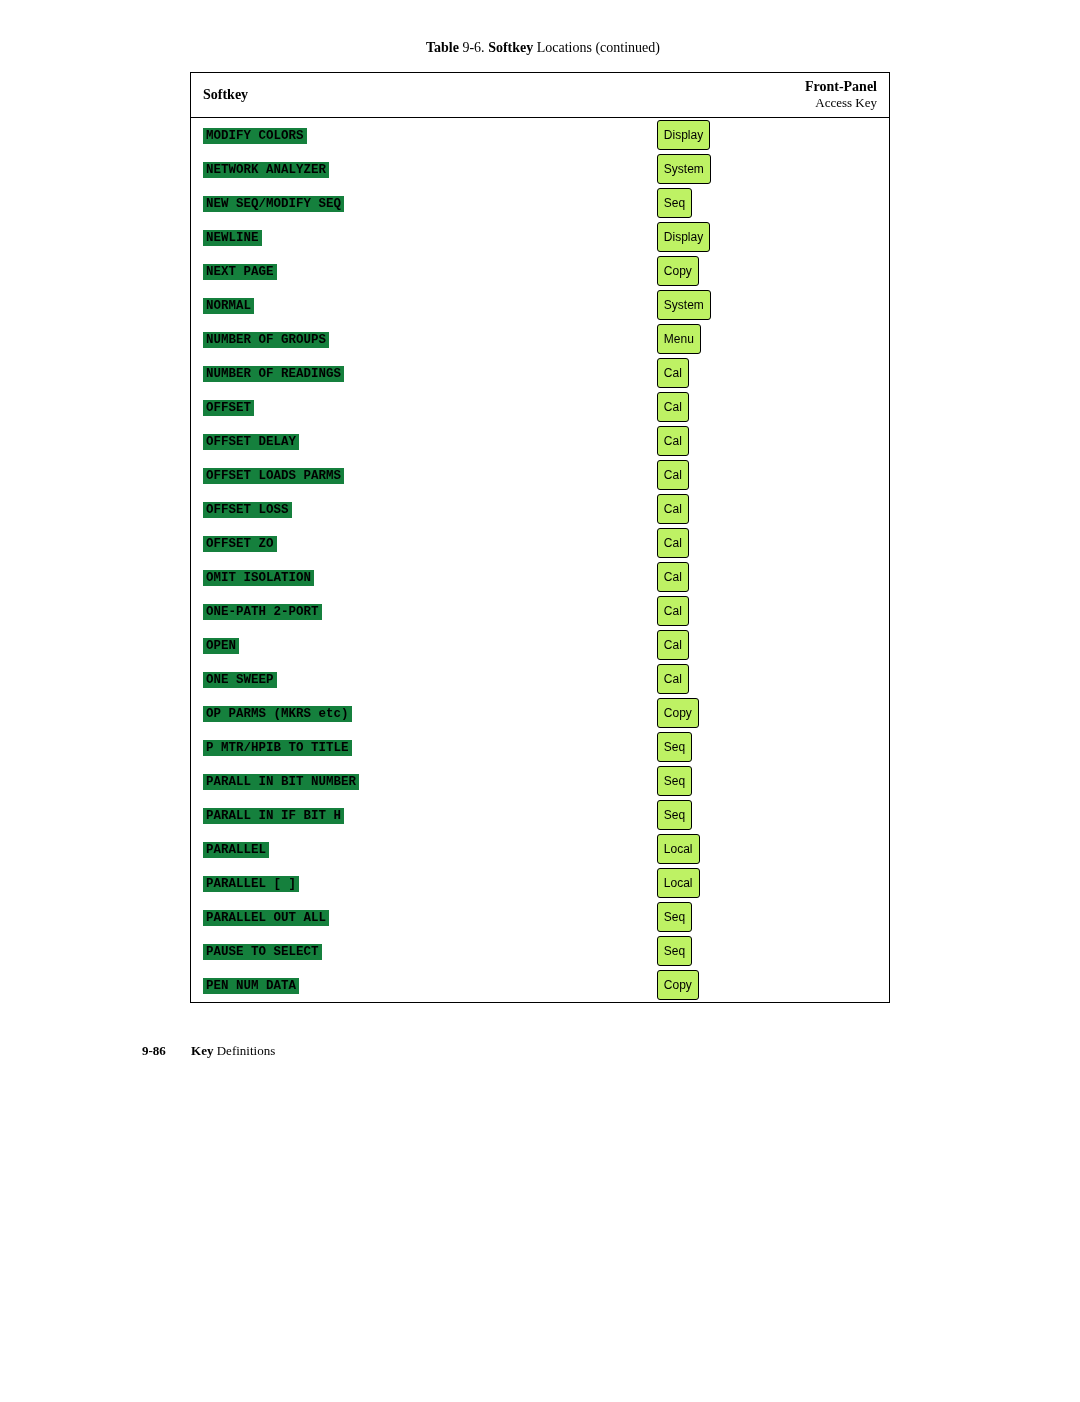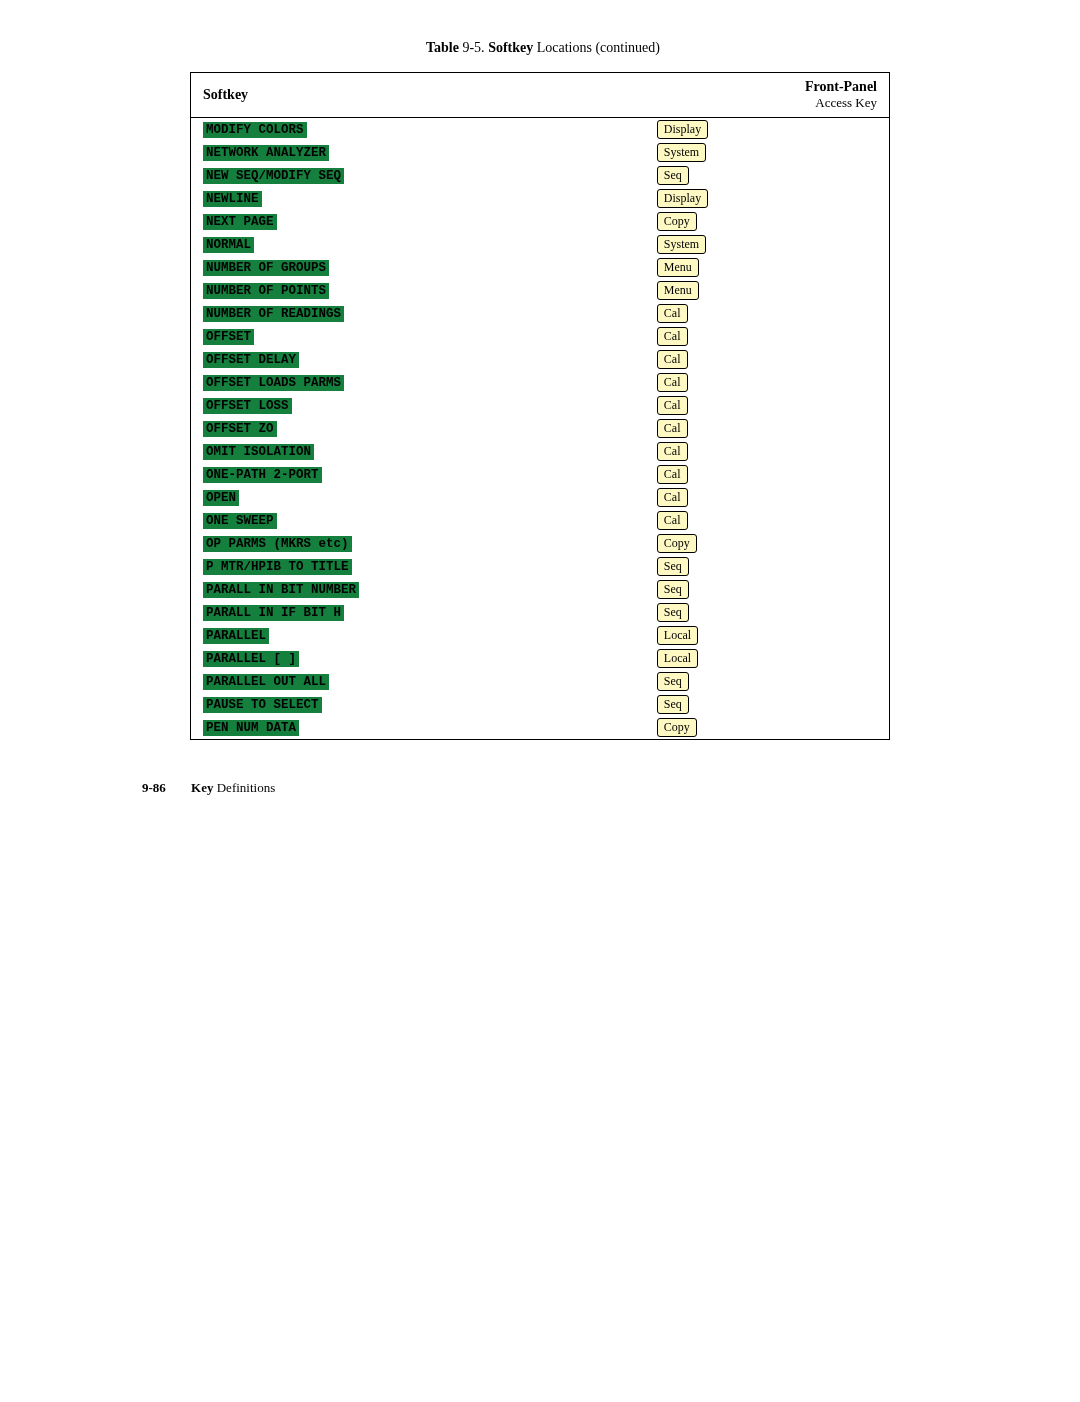--- a/index.html
+++ b/index.html
@@ -81,24 +81,24 @@
       background: #15803d;
       color: #000;
       display: inline-block;
       padding: 1px 3px;
     }
 
     .key-badge {
       display: inline-block;
       border: 1.5px solid #000;
       border-radius: 3px;
-      padding: 1px 6px;
-      font-family: Liberation Serif, serif;
+      padding: 7px 6px;
+      font-family: Liberation Sans, sans-serif;
       font-size: 12px;
-      background: #fef9c3;
+      background: #bef264;
       white-space: nowrap;
     }
 
     .footer {
       margin-top: 40px;
       padding-left: 60px;
     }
 
     .footer-text {
       font-size: 13px;
@@ -107,21 +107,21 @@
     .footer-text strong {
       font-weight: bold;
       margin-left: 22px;
     }
   </style>
 </head>
 <body>
 
 <div class="page-title">
   <span class="table-word"><strong>Table</strong></span>
-  <span> 9-5. </span>
+  <span> 9-6. </span>
   <strong>Softkey</strong>
   <span> Locations (continued)</span>
 </div>
 
 <table class="main-table">
   <thead>
     <tr>
       <th>Softkey</th>
       <th>
         <span>Front-Panel</span>
@@ -152,24 +152,20 @@
       </tr>
       <tr>
         <td><span class="softkey-cell">NORMAL</span></td>
         <td><span class="key-badge">System</span></td>
       </tr>
       <tr>
         <td><span class="softkey-cell">NUMBER OF GROUPS</span></td>
         <td><span class="key-badge">Menu</span></td>
       </tr>
       <tr>
-        <td><span class="softkey-cell">NUMBER OF POINTS</span></td>
-        <td><span class="key-badge">Menu</span></td>
-      </tr>
-      <tr>
         <td><span class="softkey-cell">NUMBER OF READINGS</span></td>
         <td><span class="key-badge">Cal</span></td>
       </tr>
       <tr>
         <td><span class="softkey-cell">OFFSET</span></td>
         <td><span class="key-badge">Cal</span></td>
       </tr>
       <tr>
         <td><span class="softkey-cell">OFFSET DELAY</span></td>
         <td><span class="key-badge">Cal</span></td>

